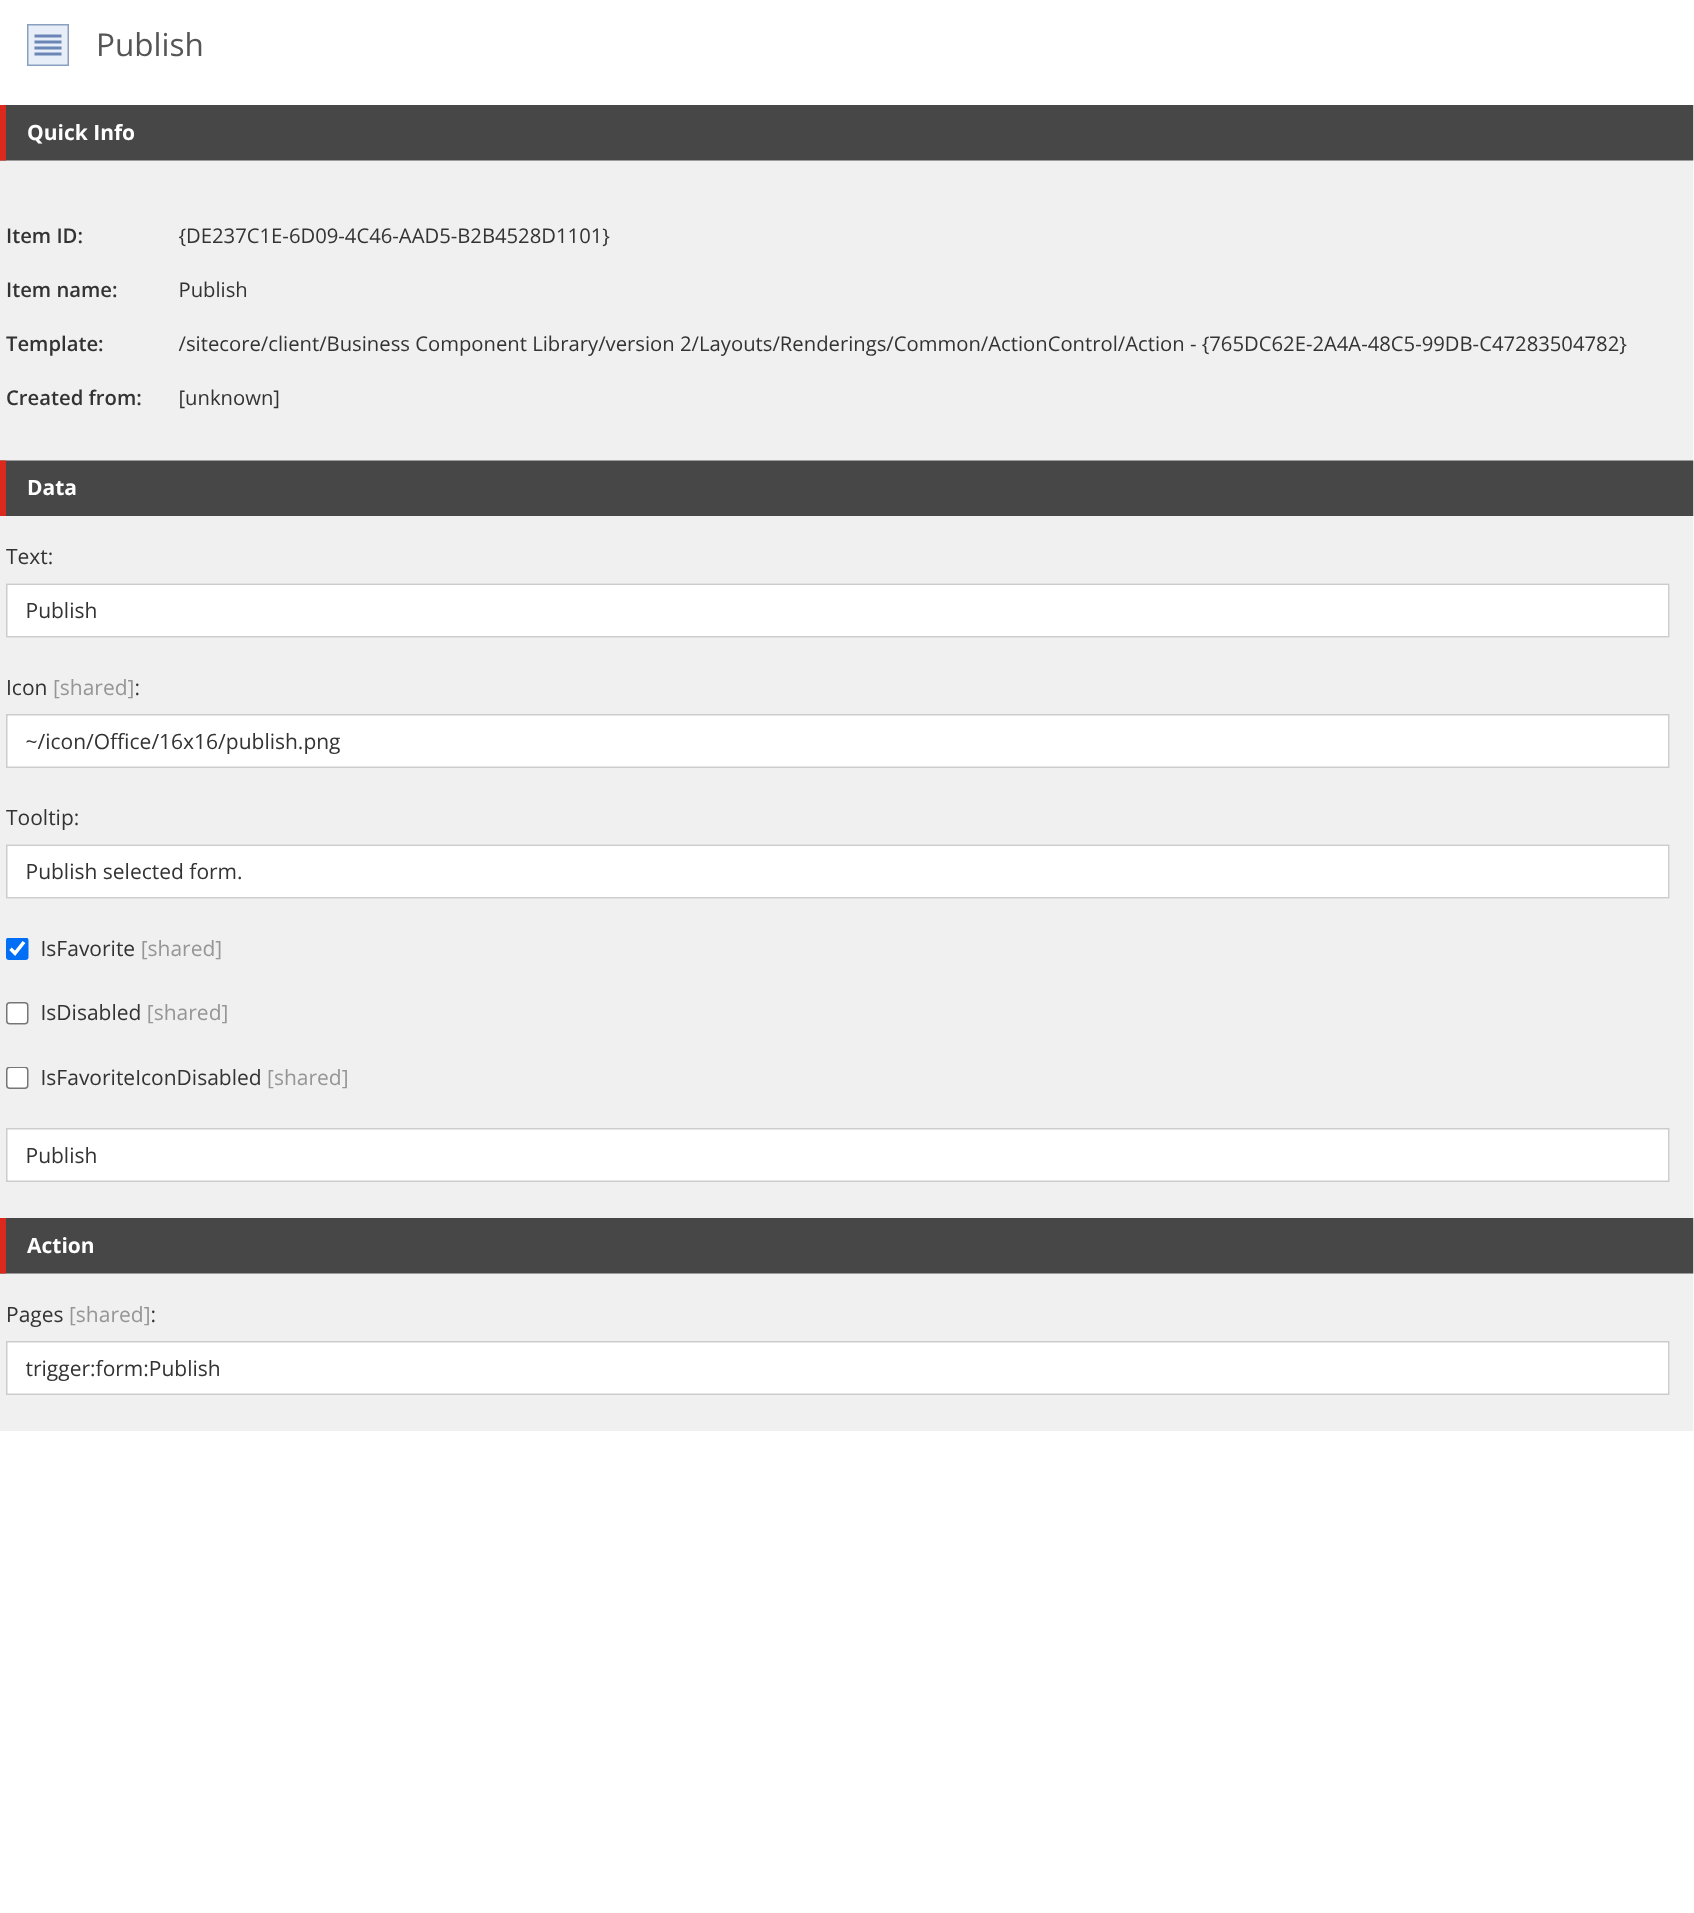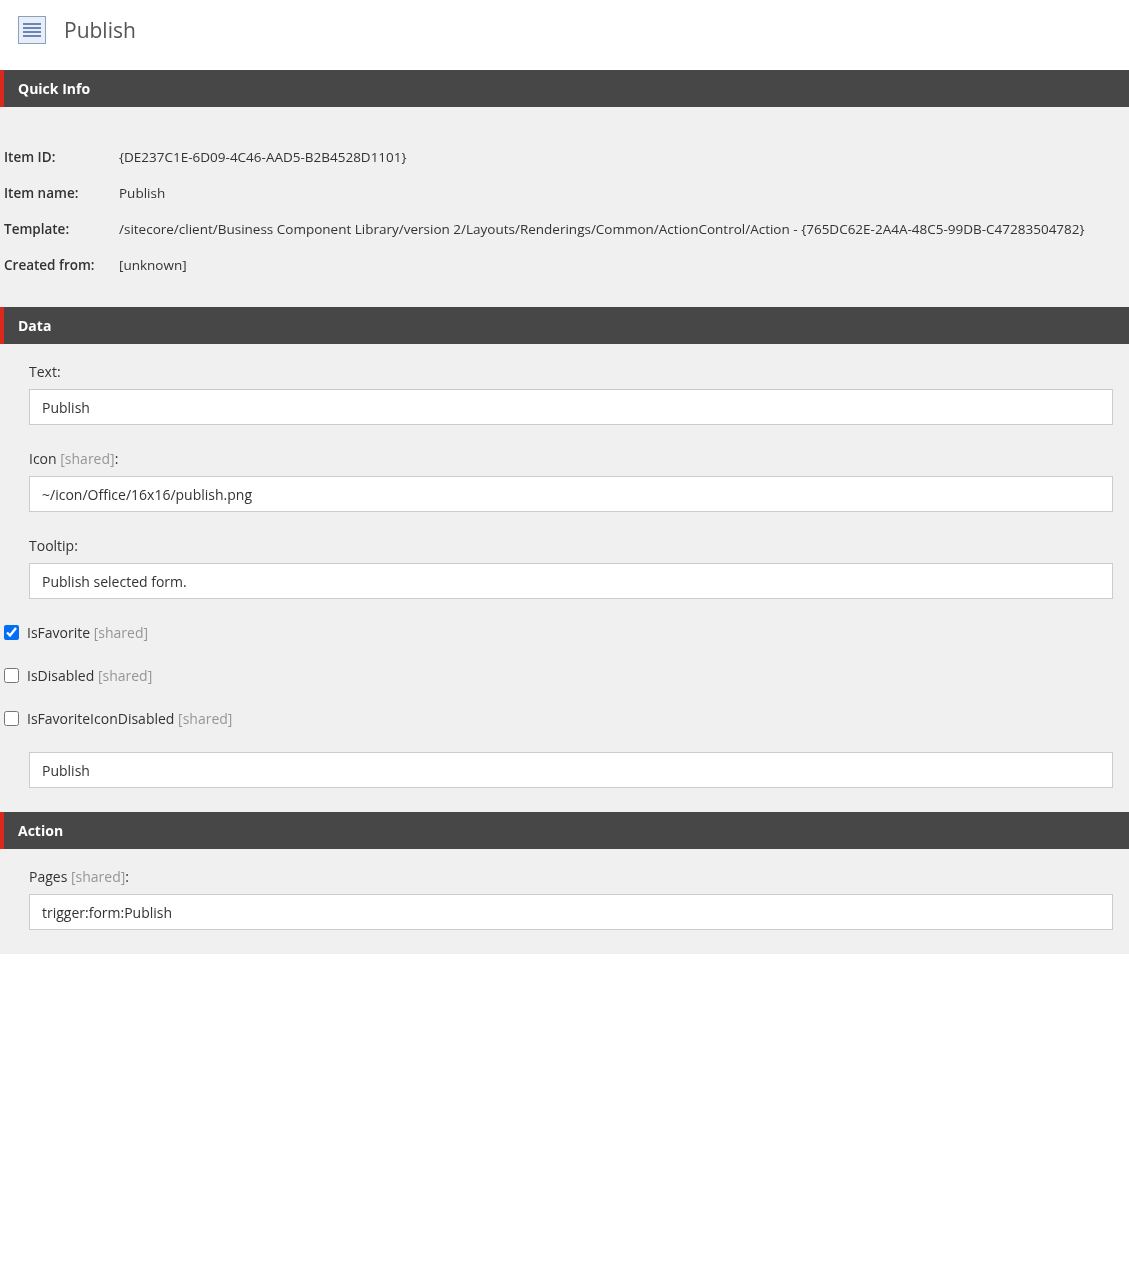--- a/index.html
+++ b/index.html
@@ -63,21 +63,20 @@
     font-weight: 600;
     color: #333;
     flex-shrink: 0;
   }
   .qi-value {
     color: #333;
     word-break: break-word;
   }
   .field {
     margin-bottom: 24px;
-    margin-left: 25px;
   }
   .field:last-child { margin-bottom: 0; }
   .field-label {
     font-size: 14px;
     color: #333;
     margin-bottom: 8px;
     display: block;
   }
   .field-label .shared {
     color: var(--text-muted);

